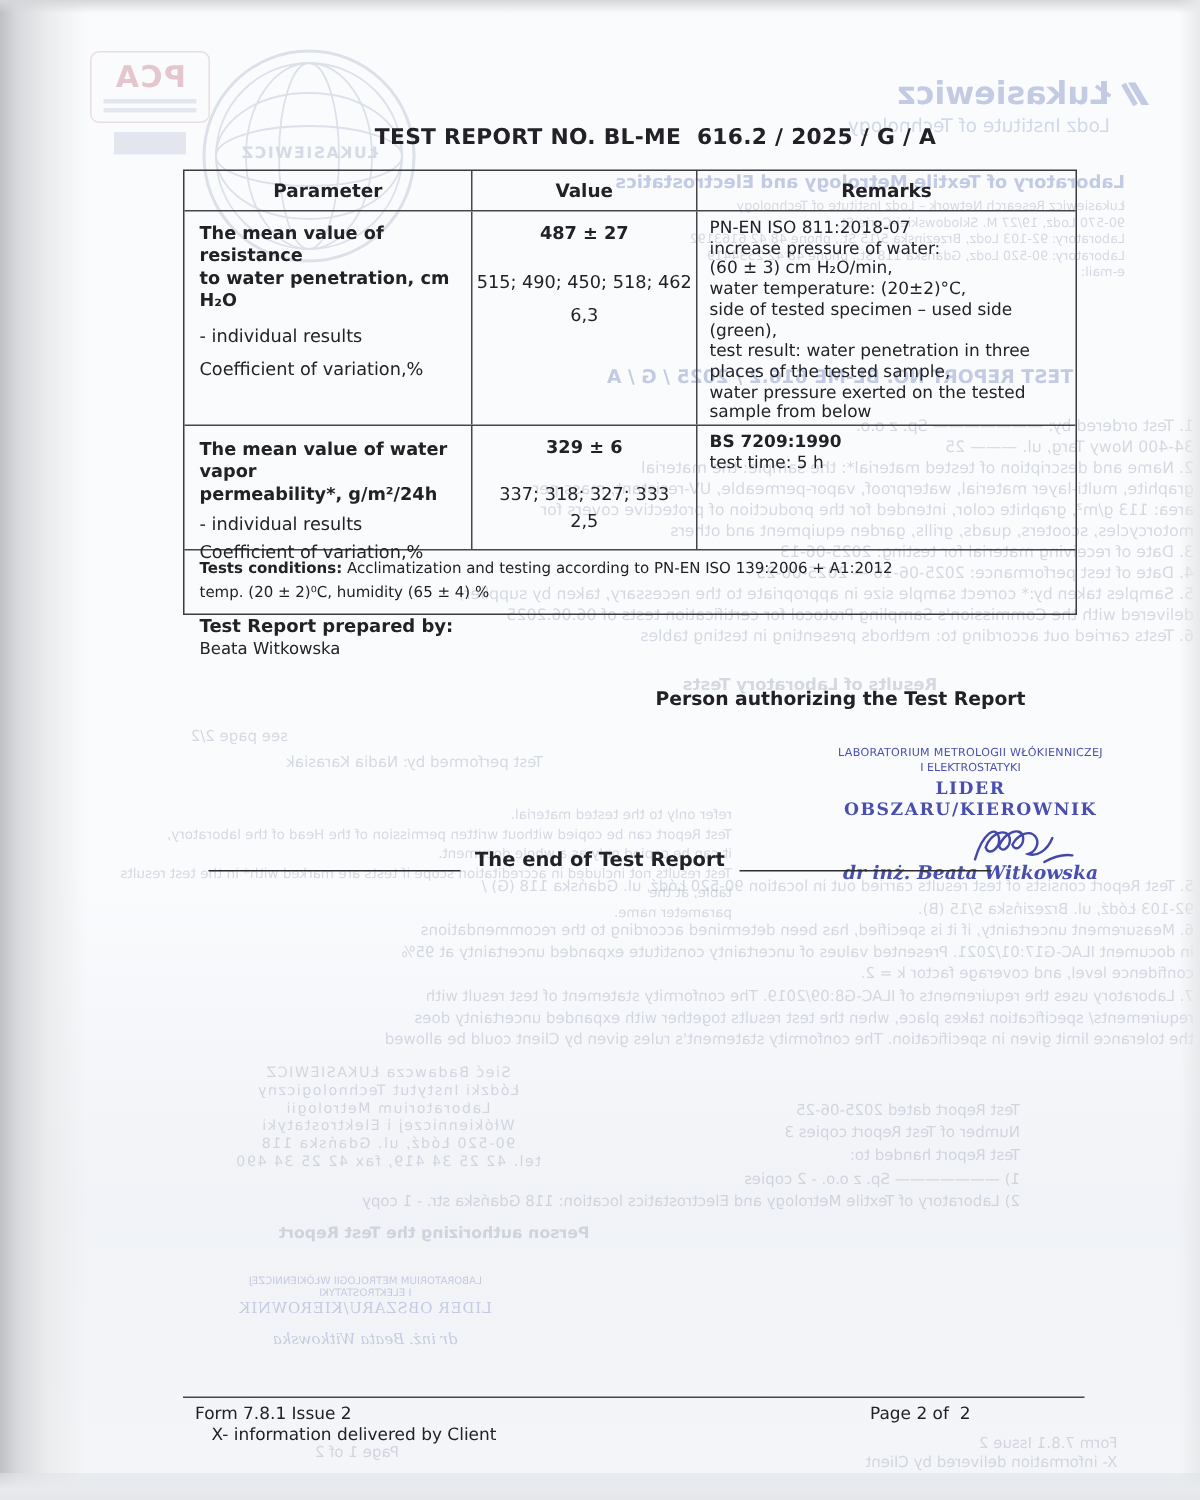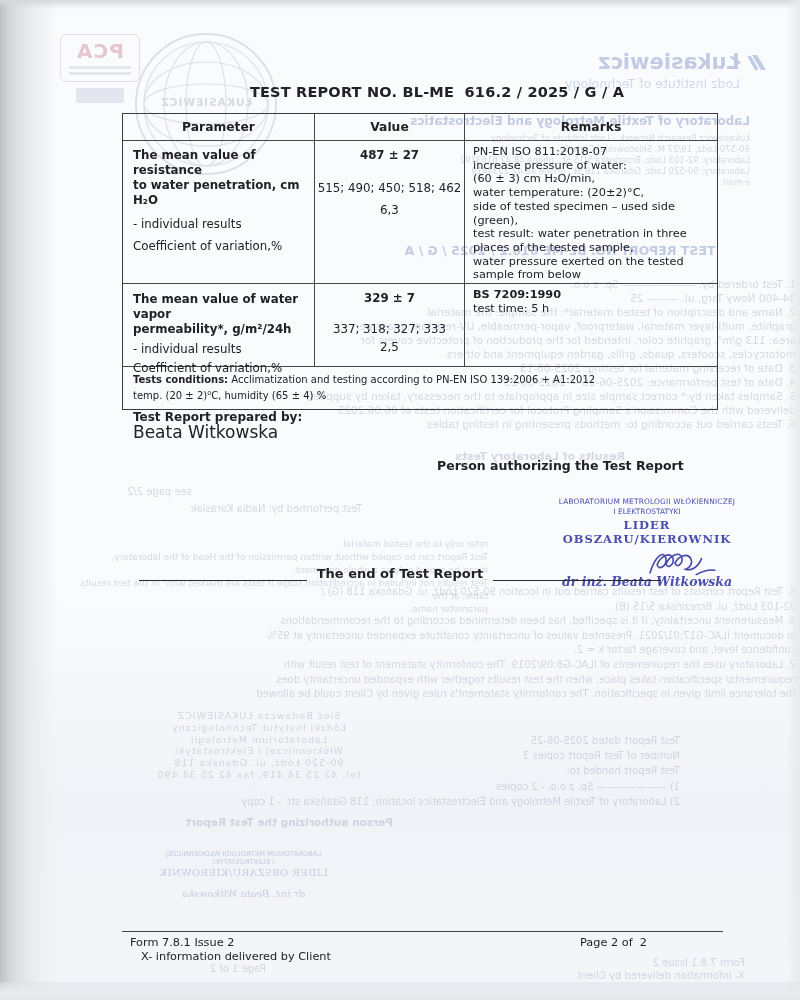--- a/index.html
+++ b/index.html
@@ -76,21 +76,21 @@
   .row1 .val .sub1{margin-top:18px;}
   .row1 .val .sub2{margin-top:7px;}
   .row2 .param{padding-top:8px;}
   .row2 .param .sub1{margin-top:5px;}
   .row2 .param .sub2{margin-top:4px;}
   .row2 .val .sub1{margin-top:16px;}
   .row2 .val .sub2{margin-top:3px;}
   .rem{padding:4px 6px 0 8px;font-size:11.3px;line-height:13.7px;}
   .cond{width:100%;padding:5px 10px 6px;font-size:10px;line-height:15.5px;}
   .prepared{left:133px;top:410px;font-size:12px;line-height:15px;}
-  .prepared .name{font-weight:normal;font-size:17px;}
+  .prepared .name{font-weight:normal;font-size:11px;}
   .authorizing{left:437px;top:458px;font-size:12.5px;font-weight:bold;}
   .stamp{left:538px;top:497px;width:218px;text-align:center;color:#4a4fae;}
   .stamp .l1{font-size:7.4px;letter-spacing:.2px;}
   .stamp .l2{font-size:7.4px;margin-top:1px;}
   .stamp .l3{font-family:"DejaVu Serif",serif;font-size:11.5px;font-weight:600;
              letter-spacing:1px;margin-top:2px;}
   .sig-wrap{margin:2px 0 0 70px;height:30px;}
   .stamp .signer{font-family:"DejaVu Serif",serif;font-style:italic;font-weight:600;
                  font-size:12.5px;margin-top:-4px;}
   .endline{left:130px;top:566px;width:540px;display:flex;align-items:flex-end;
@@ -239,21 +239,21 @@
     </div>
 
     <div class="tr row2">
       <div class="td c1 param">
         <div class="bold pre">The mean value of water vapor
 permeability*, g/m²/24h</div>
         <div class="sub1">- individual results</div>
         <div class="sub2">Coefficient of variation,%</div>
       </div>
       <div class="td c2 val">
-        <div class="bold">329 ± 7</div>
+        <div class="bold">329 ± 6</div>
         <div class="sub1">337; 318; 327; 333</div>
         <div class="sub2">2,5</div>
       </div>
       <div class="td c3 rem">
         <div class="bold">BS 7209:1990</div>
         <div>test time: 5 h</div>
       </div>
     </div>
 
     <div class="tr">

